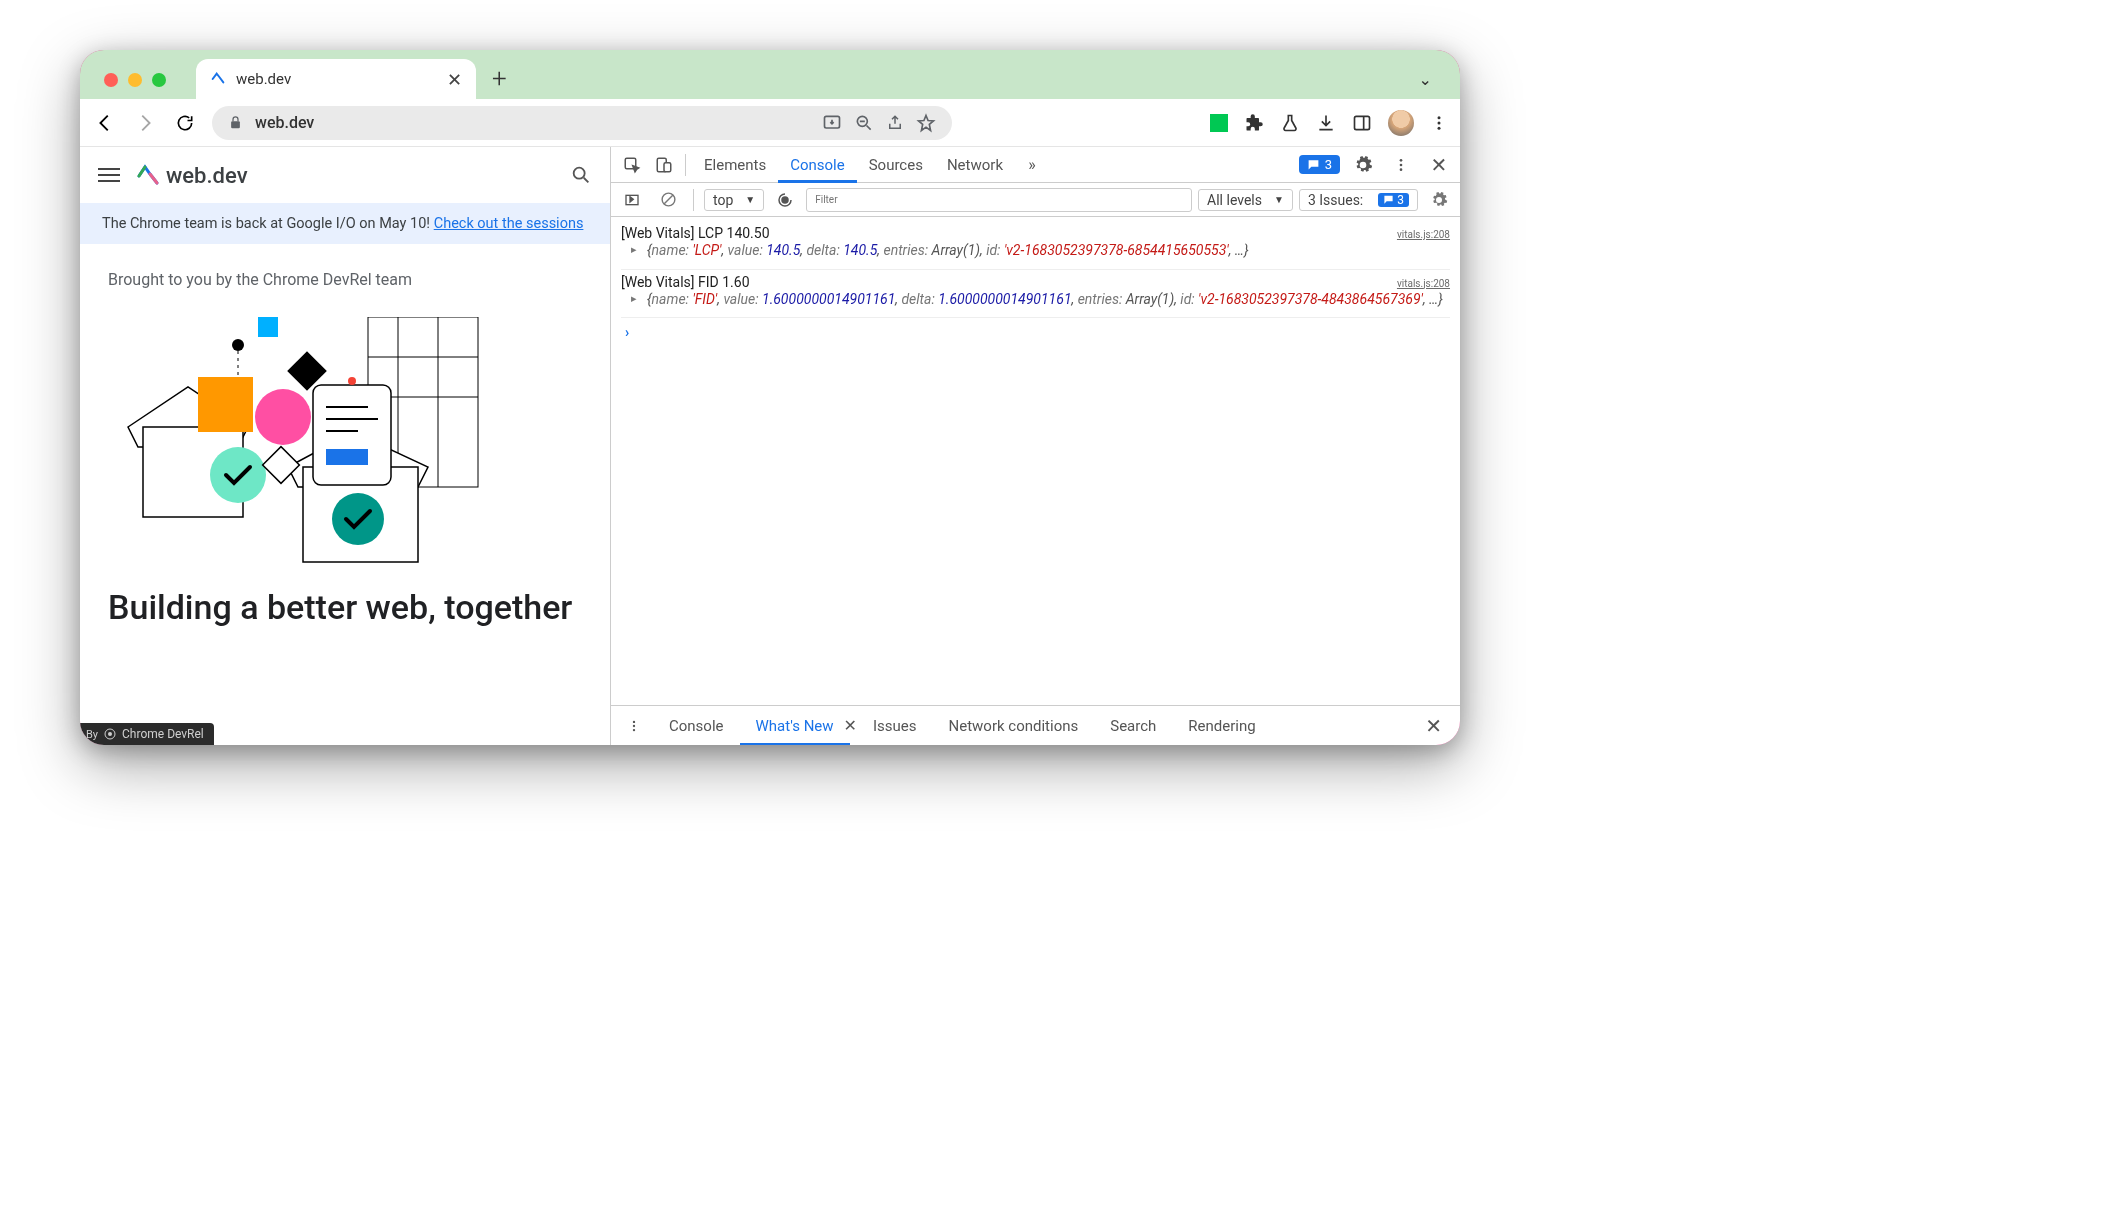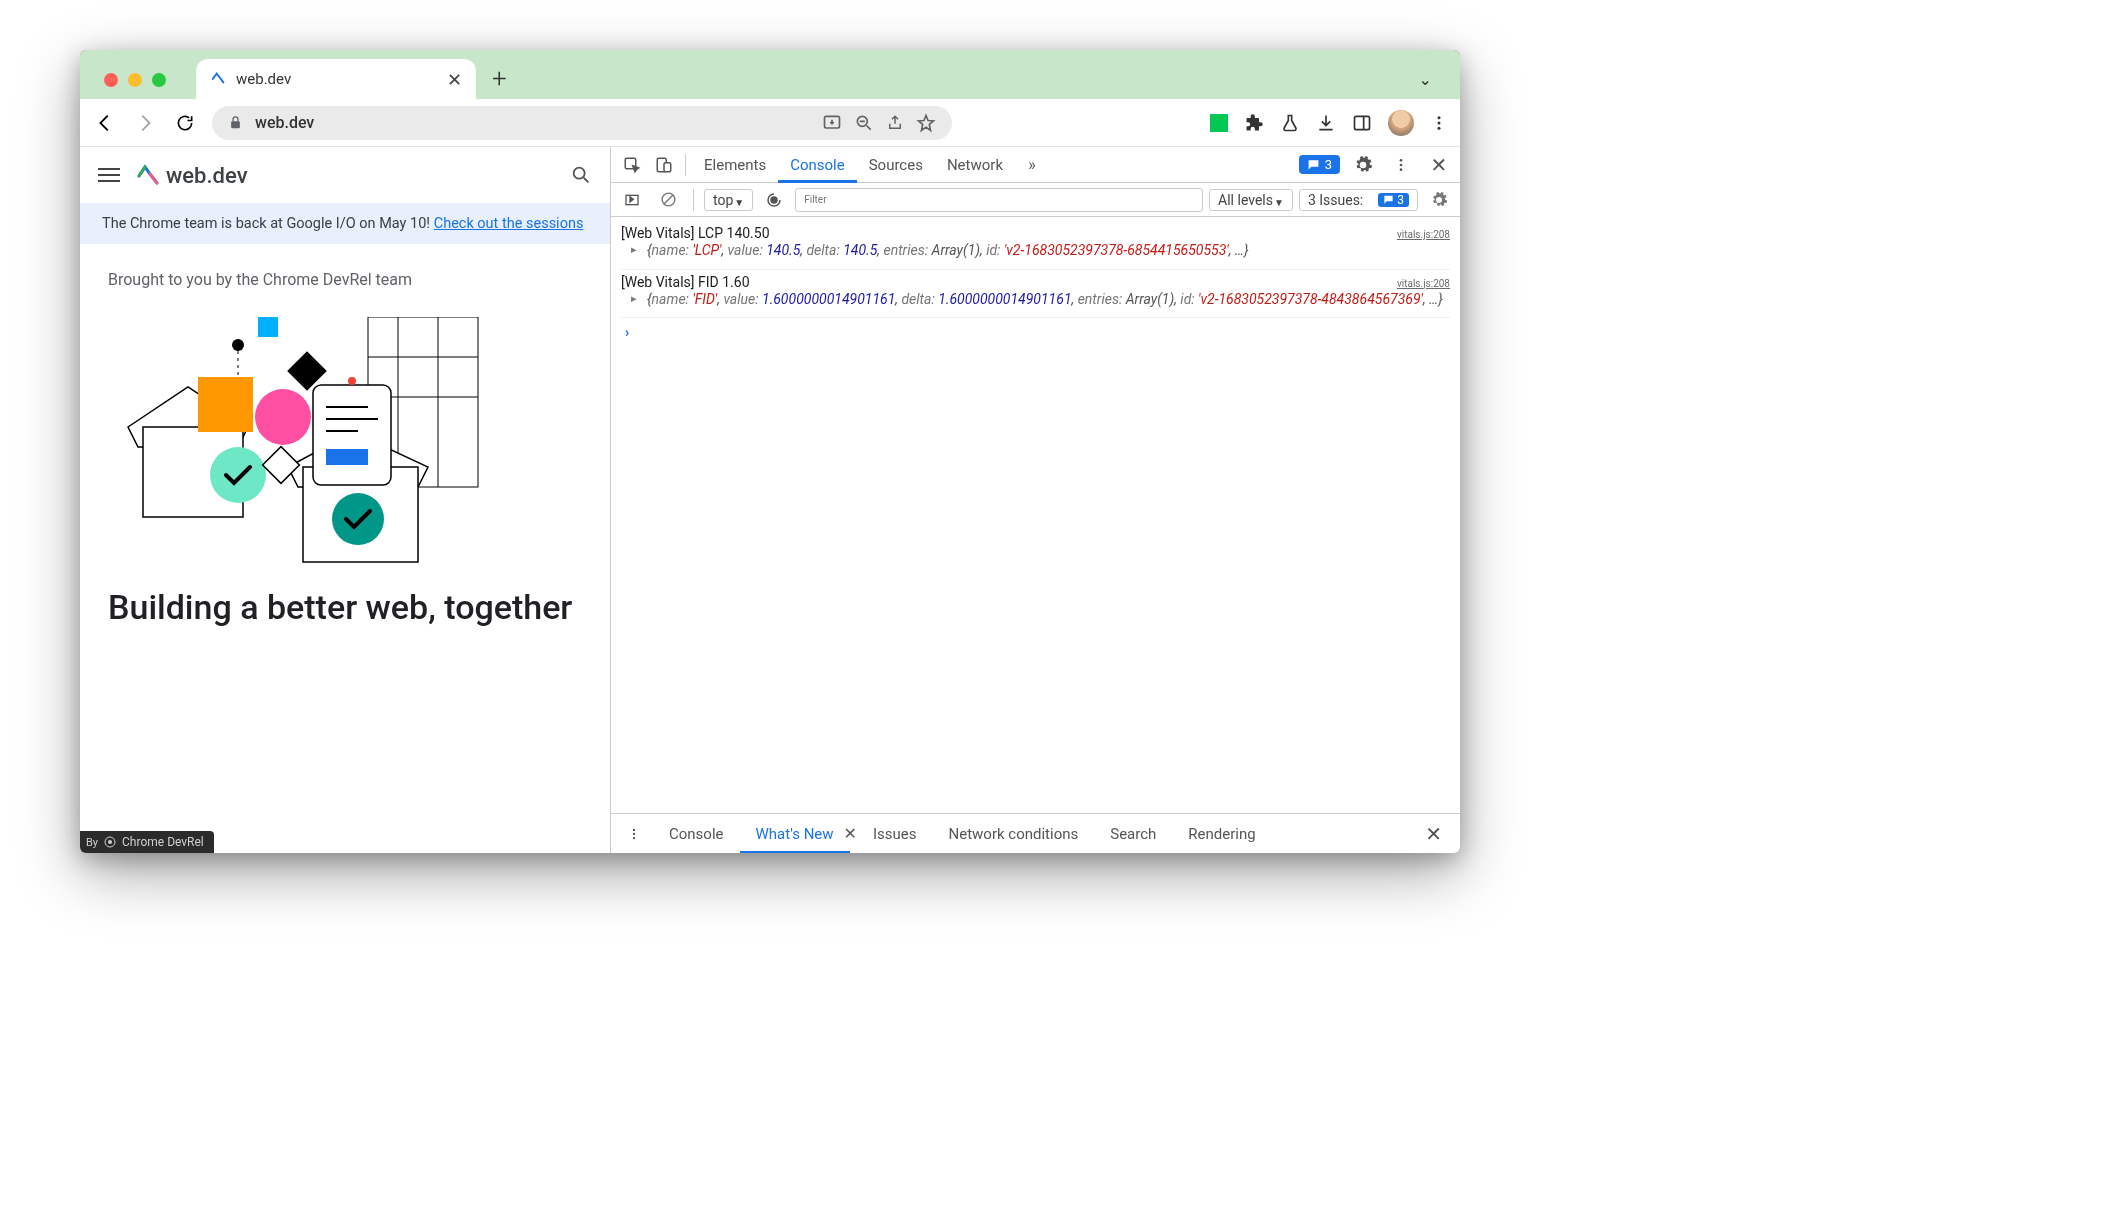--- a/index.html
+++ b/index.html
@@ -1,17 +1,17 @@
 <!DOCTYPE html>
 <html><head>
 <meta charset="utf-8">
 <style>
 *{margin:0;padding:0;box-sizing:border-box;font-family:-apple-system,BlinkMacSystemFont,"Segoe UI",Roboto,sans-serif}
 body{background:#fff;width:2128px;height:1218px;position:relative}
-.frame{position:absolute;left:80px;top:50px;width:1380px;height:803px;border-radius:6px;overflow:hidden;box-shadow:0 20px 60px rgba(0,0,0,.35),0 6px 22px rgba(0,0,0,.25);background:#ec4899}
+.frame{position:absolute;left:80px;top:50px;width:1380px;height:695px;border-radius:24px;overflow:hidden;box-shadow:0 20px 60px rgba(0,0,0,.35),0 6px 22px rgba(0,0,0,.25);background:#ec4899}
 .tabstrip{height:49px;background:#c8e6c9;display:flex;align-items:flex-end;padding:0 10px}
 .traffic{display:flex;gap:10px;align-items:center;padding:0 14px 12px 14px}
 .tl{width:14px;height:14px;border-radius:50%}
 .tl.r{background:#ff5f57}.tl.y{background:#febc2e}.tl.g{background:#28c840}
 .tab{background:#fff;border-radius:12px 12px 0 0;height:40px;display:flex;align-items:center;padding:0 14px;gap:10px;margin-left:16px;min-width:280px}
 .tab-fav{width:16px;height:16px;display:inline-flex}
 .tab-title{font-size:15px;color:#333}
 .tab-x{margin-left:auto;font-size:18px;color:#444;font-weight:300}
 .newtab{font-size:26px;color:#333;padding:0 16px 6px;font-weight:300}
 .tabstrip .caret{margin-left:auto;padding:0 18px 10px;font-size:16px;color:#333}
@@ -39,21 +39,21 @@
 .badge{position:absolute;left:0;bottom:0;background:#2b2b2b;color:#cfcfcf;font-size:12px;padding:4px 10px 4px 6px;display:flex;align-items:center;gap:6px;border-top-right-radius:4px}
 .dt{flex:1;display:flex;flex-direction:column;border-left:1px solid #ccc;background:#fff;min-width:0}
 .dt-tabs{height:36px;display:flex;align-items:center;border-bottom:1px solid #ccc;padding:0 6px;gap:2px}
 .dt-ic{width:30px;height:30px;display:flex;align-items:center;justify-content:center;color:#555}
 .dt-sep{width:1px;height:22px;background:#ccc;margin:0 4px}
 .dt-tab{padding:0 12px;height:36px;display:flex;align-items:center;font-size:15px;color:#555}
 .dt-tab.active{color:#1a73e8;box-shadow:inset 0 -3px 0 #1a73e8}
 .dt-right{margin-left:auto;display:flex;align-items:center;gap:8px}
 .msgpill{background:#1a73e8;color:#fff;border-radius:4px;font-size:13px;padding:2px 8px;display:flex;align-items:center;gap:5px}
 .dt-filter{height:34px;display:flex;align-items:center;border-bottom:1px solid #ccc;padding:0 6px;gap:6px;font-size:14px;color:#444}
-.sel{border:1px solid #ccc;border-radius:3px;padding:2px 8px;display:flex;align-items:flex-end;gap:1px}
+.sel{border:1px solid #ccc;border-radius:3px;padding:2px 8px;display:flex;align-items:center;gap:12px}
 .sel .car{font-size:10px}
 .finput{flex:1;height:24px;border:1px solid #ccc;border-radius:3px;padding:0 8px;font-size:10px;color:#777;background:#fff}
 .issues{border:1px solid #ccc;border-radius:3px;padding:2px 8px;display:flex;align-items:center;gap:15px}
 .issues .chip{background:#1a73e8;color:#fff;border-radius:3px;padding:0 5px;display:flex;align-items:center;gap:3px;font-size:12px}
 .console{flex:1;overflow:auto;font-family:Menlo,Consolas,monospace;font-size:14px;color:#222;padding:4px 10px 10px}
 .entry{padding:4px 0 8px;border-bottom:1px solid #eee}
 .entry .head{display:flex;align-items:baseline}
 .entry .src{margin-left:auto;color:#6b6b6b;text-decoration:underline;font-size:10px}
 .obj{padding-left:26px;font-style:italic;color:#555;line-height:1.4;position:relative;word-break:break-all}
 .obj::before{content:"▸";position:absolute;left:10px;top:1px;font-style:normal;color:#777;font-size:11px}

